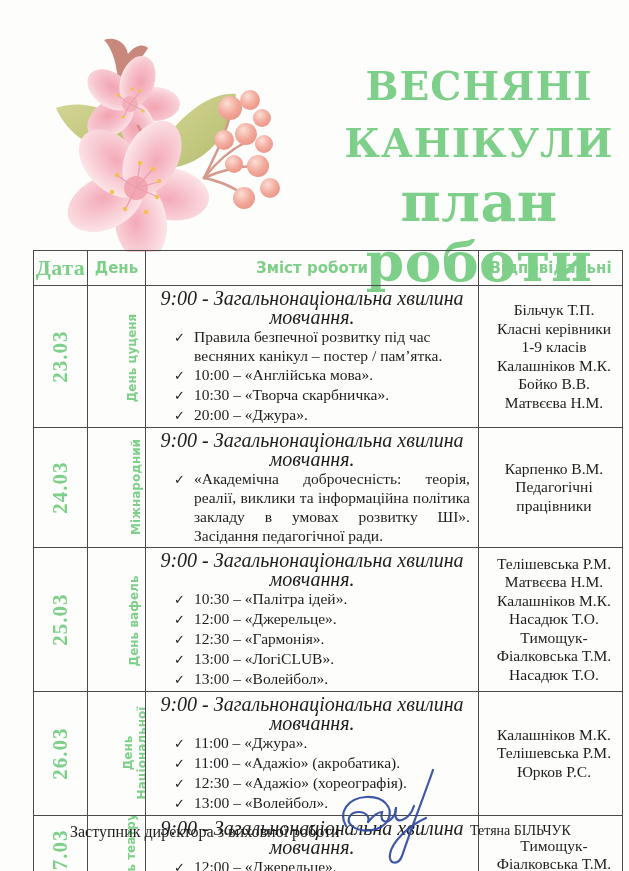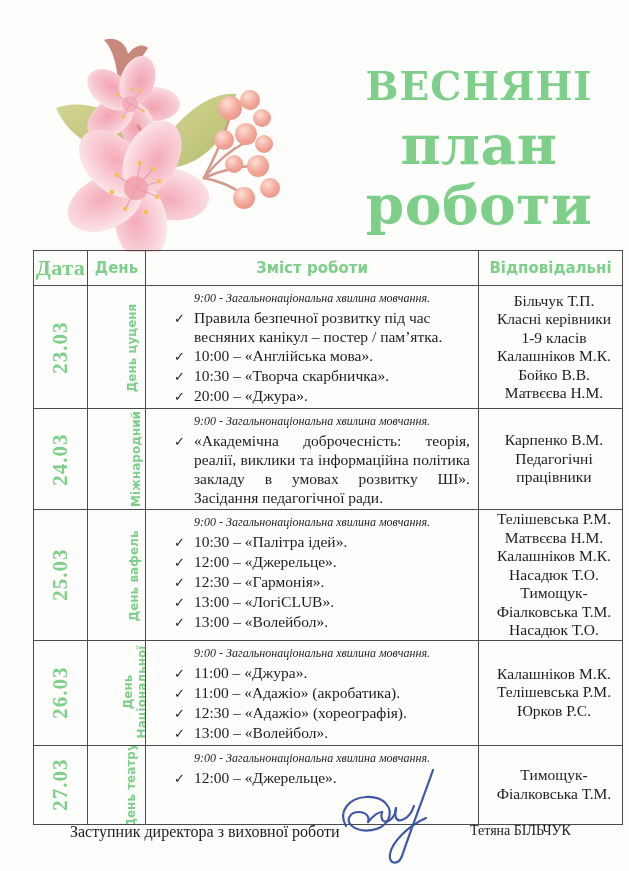--- a/index.html
+++ b/index.html
@@ -57,21 +57,21 @@
     font-family:"Liberation Serif", serif;
     font-weight:bold;font-size:21px;color:var(--accent);letter-spacing:1px;
   }
   .day-text{
     font-family:"DejaVu Sans", sans-serif;
     font-weight:bold;font-size:12px;line-height:14px;
     color:var(--accent);text-align:center;
   }
   td.c-content{vertical-align:top;padding:3px 6px 2px 6px;}
   .intro-line{
-    font-style:italic;font-size:12px;line-height:19px;text-align:center;
+    font-style:italic;font-size:20px;line-height:19px;text-align:center;
   }
   .item{display:flex;margin-left:22px;margin-right:2px;line-height:19px;}
   .check{
     flex:0 0 20px;font-family:"DejaVu Sans", sans-serif;
     font-size:13px;color:#222;padding-top:1px;
   }
   .item-text{flex:1;font-size:15.5px;}
   .justify .item-text{text-align:justify;}
   td.c-resp{vertical-align:middle;text-align:center;padding-left:7px;}
   .resp-line{font-size:15.5px;line-height:18.5px;}
@@ -192,20 +192,21 @@
         <circle cx="240" cy="158" r="11"></circle>
           <circle cx="216" cy="156" r="9"></circle>
         <circle cx="252" cy="180" r="10"></circle>
           <circle cx="226" cy="190" r="11"></circle>
       </g>
     </g>
   </svg>
 
   <div class="title-block">
     <div class="title-line">ВЕСНЯНІ</div>
+    <div class="title-line">КАНІКУЛИ</div>
     <div class="title-sub">план роботи</div>
   </div>
 
   <table class="schedule">
     <colgroup>
       <col style="width:54px">
         <col style="width:58px">
         <col style="width:333px">
         <col style="width:144px">
     </colgroup>

